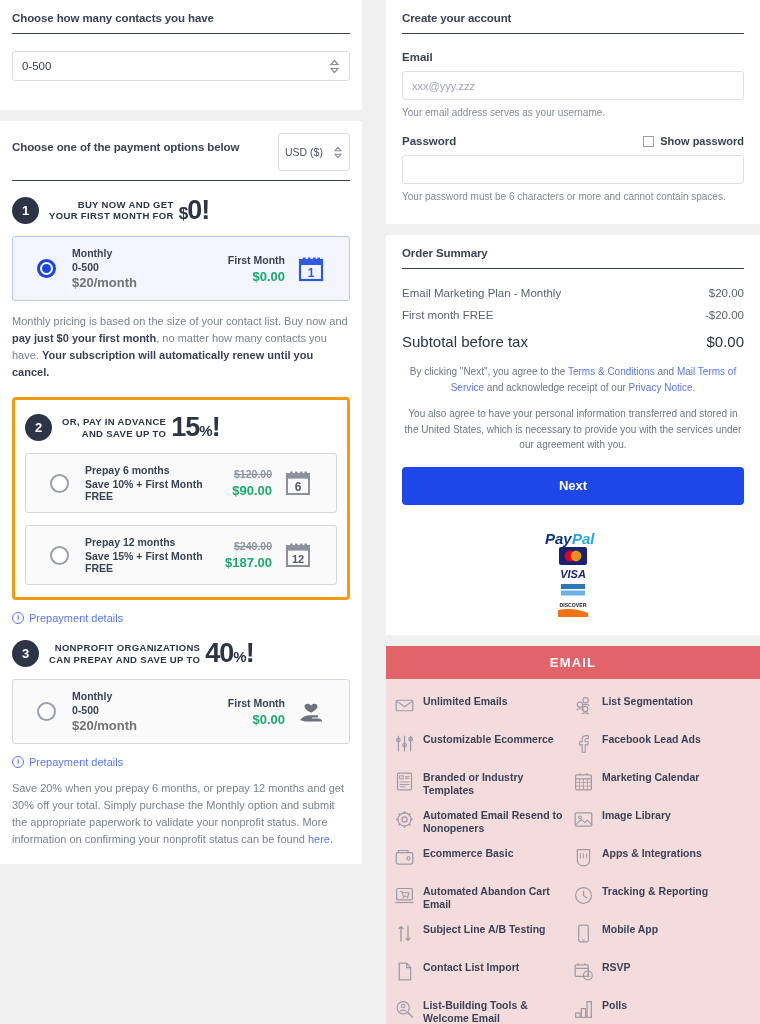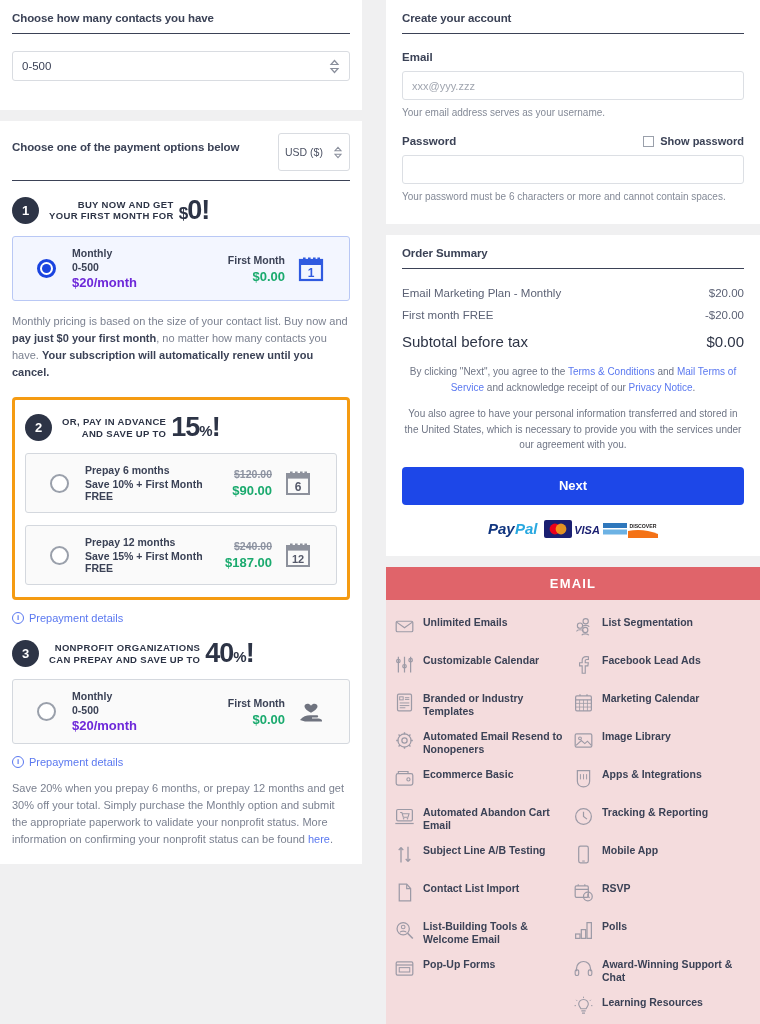--- a/index.html
+++ b/index.html
@@ -63,21 +63,21 @@
     padding: 10px 24px; margin-top: 12px; background: #fafafa;
   }
   .plan-row.selected { background: #f3f6ff; border-color: #b9c8f5; }
   .radio { width: 19px; height: 19px; flex: 0 0 19px; border-radius: 50%;
     border: 2px solid #9aa0ab; background: #fff; margin-right: 16px; }
   .radio.on { border: 3px solid #1a44e0; background: #fff; position: relative; }
   .radio.on::after { content:""; position:absolute; inset: 2px; border-radius: 50%; background: #1a44e0; }
   .plan-mid { flex: 1; }
   .plan-l1 { font-size: 10.5px; font-weight: bold; color: #3b4256; }
   .plan-l2 { font-size: 10.5px; font-weight: bold; color: #3b4256; margin-top: 2px; }
-  .plan-price { font-size: 13px; font-weight: bold; color: #6d28d9; margin-top: 2px; }
+  .plan-price { font-size: 13px; font-weight: bold; color: #737373; margin-top: 2px; }
   .plan-right { text-align: right; margin-right: 12px; min-width: 66px; }
   .pr-label { font-size: 10.5px; font-weight: bold; color: #3b4256; }
   .pr-strike { font-size: 10.5px; font-weight: bold; color: #8d93a1; text-decoration: line-through; }
   .pr-amount { font-size: 13px; font-weight: bold; color: #1aaa6e; margin-top: 3px; }
 
   .cal { width: 28px; height: 28px; flex: 0 0 28px; position: relative; }
 
   .note {
     font-size: 11px; line-height: 1.55; color: #7b8190; margin-top: 12px;
   }
@@ -112,21 +112,21 @@
   .ord-row.first { margin-top: 18px; }
   .ord-total { display: flex; justify-content: space-between; font-size: 15px;
     font-weight: normal; color: #2d3446; margin-top: 12px; }
   .legal { font-size: 10px; line-height: 1.55; color: #6f7585; text-align: center; margin-top: 14px; }
   .legal2 { font-size: 10px; line-height: 1.55; color: #6f7585; text-align: center; margin-top: 11px; }
   .next-btn {
     margin-top: 14px; width: 100%; height: 38px; background: #1d47e8; border: none;
     border-radius: 4px; color: #fff; font-size: 13px; font-weight: bold;
     font-family: "Liberation Sans", sans-serif; cursor: pointer;
   }
-  .pay-logos { display: flex; align-items: center; justify-content: center; gap: 0; margin-top: 15px; }
+  .pay-logos { display: flex; align-items: center; justify-content: center; gap: 0; margin-top: 25px; flex-direction: column; }
 
   .panel-features { margin-top: 11px; overflow: hidden; }
   .feat-head { background: #e0646a; color: #fff; text-align: center; font-size: 13px;
     font-weight: bold; letter-spacing: 1.2px; padding: 9px 0; }
   .feat-body { background: #f4dcdd; padding: 13px 8px 16px 8px; display: flex; }
   .feat-col { flex: 1; display: flex; flex-direction: column; }
   .feat-item { display: flex; align-items: flex-start; gap: 8px; min-height: 38px; padding: 3px 0; }
   .feat-icon { width: 21px; height: 21px; flex: 0 0 21px; color: #9c9aa6; }
   .feat-icon svg { display: block; width: 21px; height: 21px; }
   .feat-label { font-size: 10.5px; font-weight: bold; color: #3b4256; line-height: 1.25; }
@@ -410,21 +410,21 @@
             <span class="feat-icon">
                 <svg viewBox="0 0 24 24">
                   <g stroke="#9c9aa6" stroke-width="1.4" fill="none">
                     <path d="M5 3 L5 21 M12 3 L12 21 M19 3 L19 21"></path>
                     <circle cx="5" cy="8" r="2"></circle>
                     <circle cx="12" cy="14" r="2"></circle>
                     <circle cx="19" cy="7" r="2"></circle>
                   </g>
                 </svg>
               </span>
-            <span class="feat-label">Customizable Calendar</span>
+            <span class="feat-label">Customizable Ecommerce</span>
           </div>
           <div class="feat-item">
             <span class="feat-icon">
                 <svg viewBox="0 0 24 24">
                   <rect x="4" y="2.5" width="16" height="19" rx="1.5" fill="none" stroke="#9c9aa6" stroke-width="1.4"></rect>
                   <rect x="6.5" y="5.5" width="4" height="3.5" fill="none" stroke="#9c9aa6" stroke-width="1.1"></rect>
                   <path d="M12.5 6.5 H17.5 M12.5 8.5 H17.5 M6.5 12.5 H17.5 M6.5 15.5 H17.5 M6.5 18 H13" stroke="#9c9aa6" stroke-width="1.1"></path>
                 </svg>
               </span>
             <span class="feat-label">Branded or Industry Templates</span>

